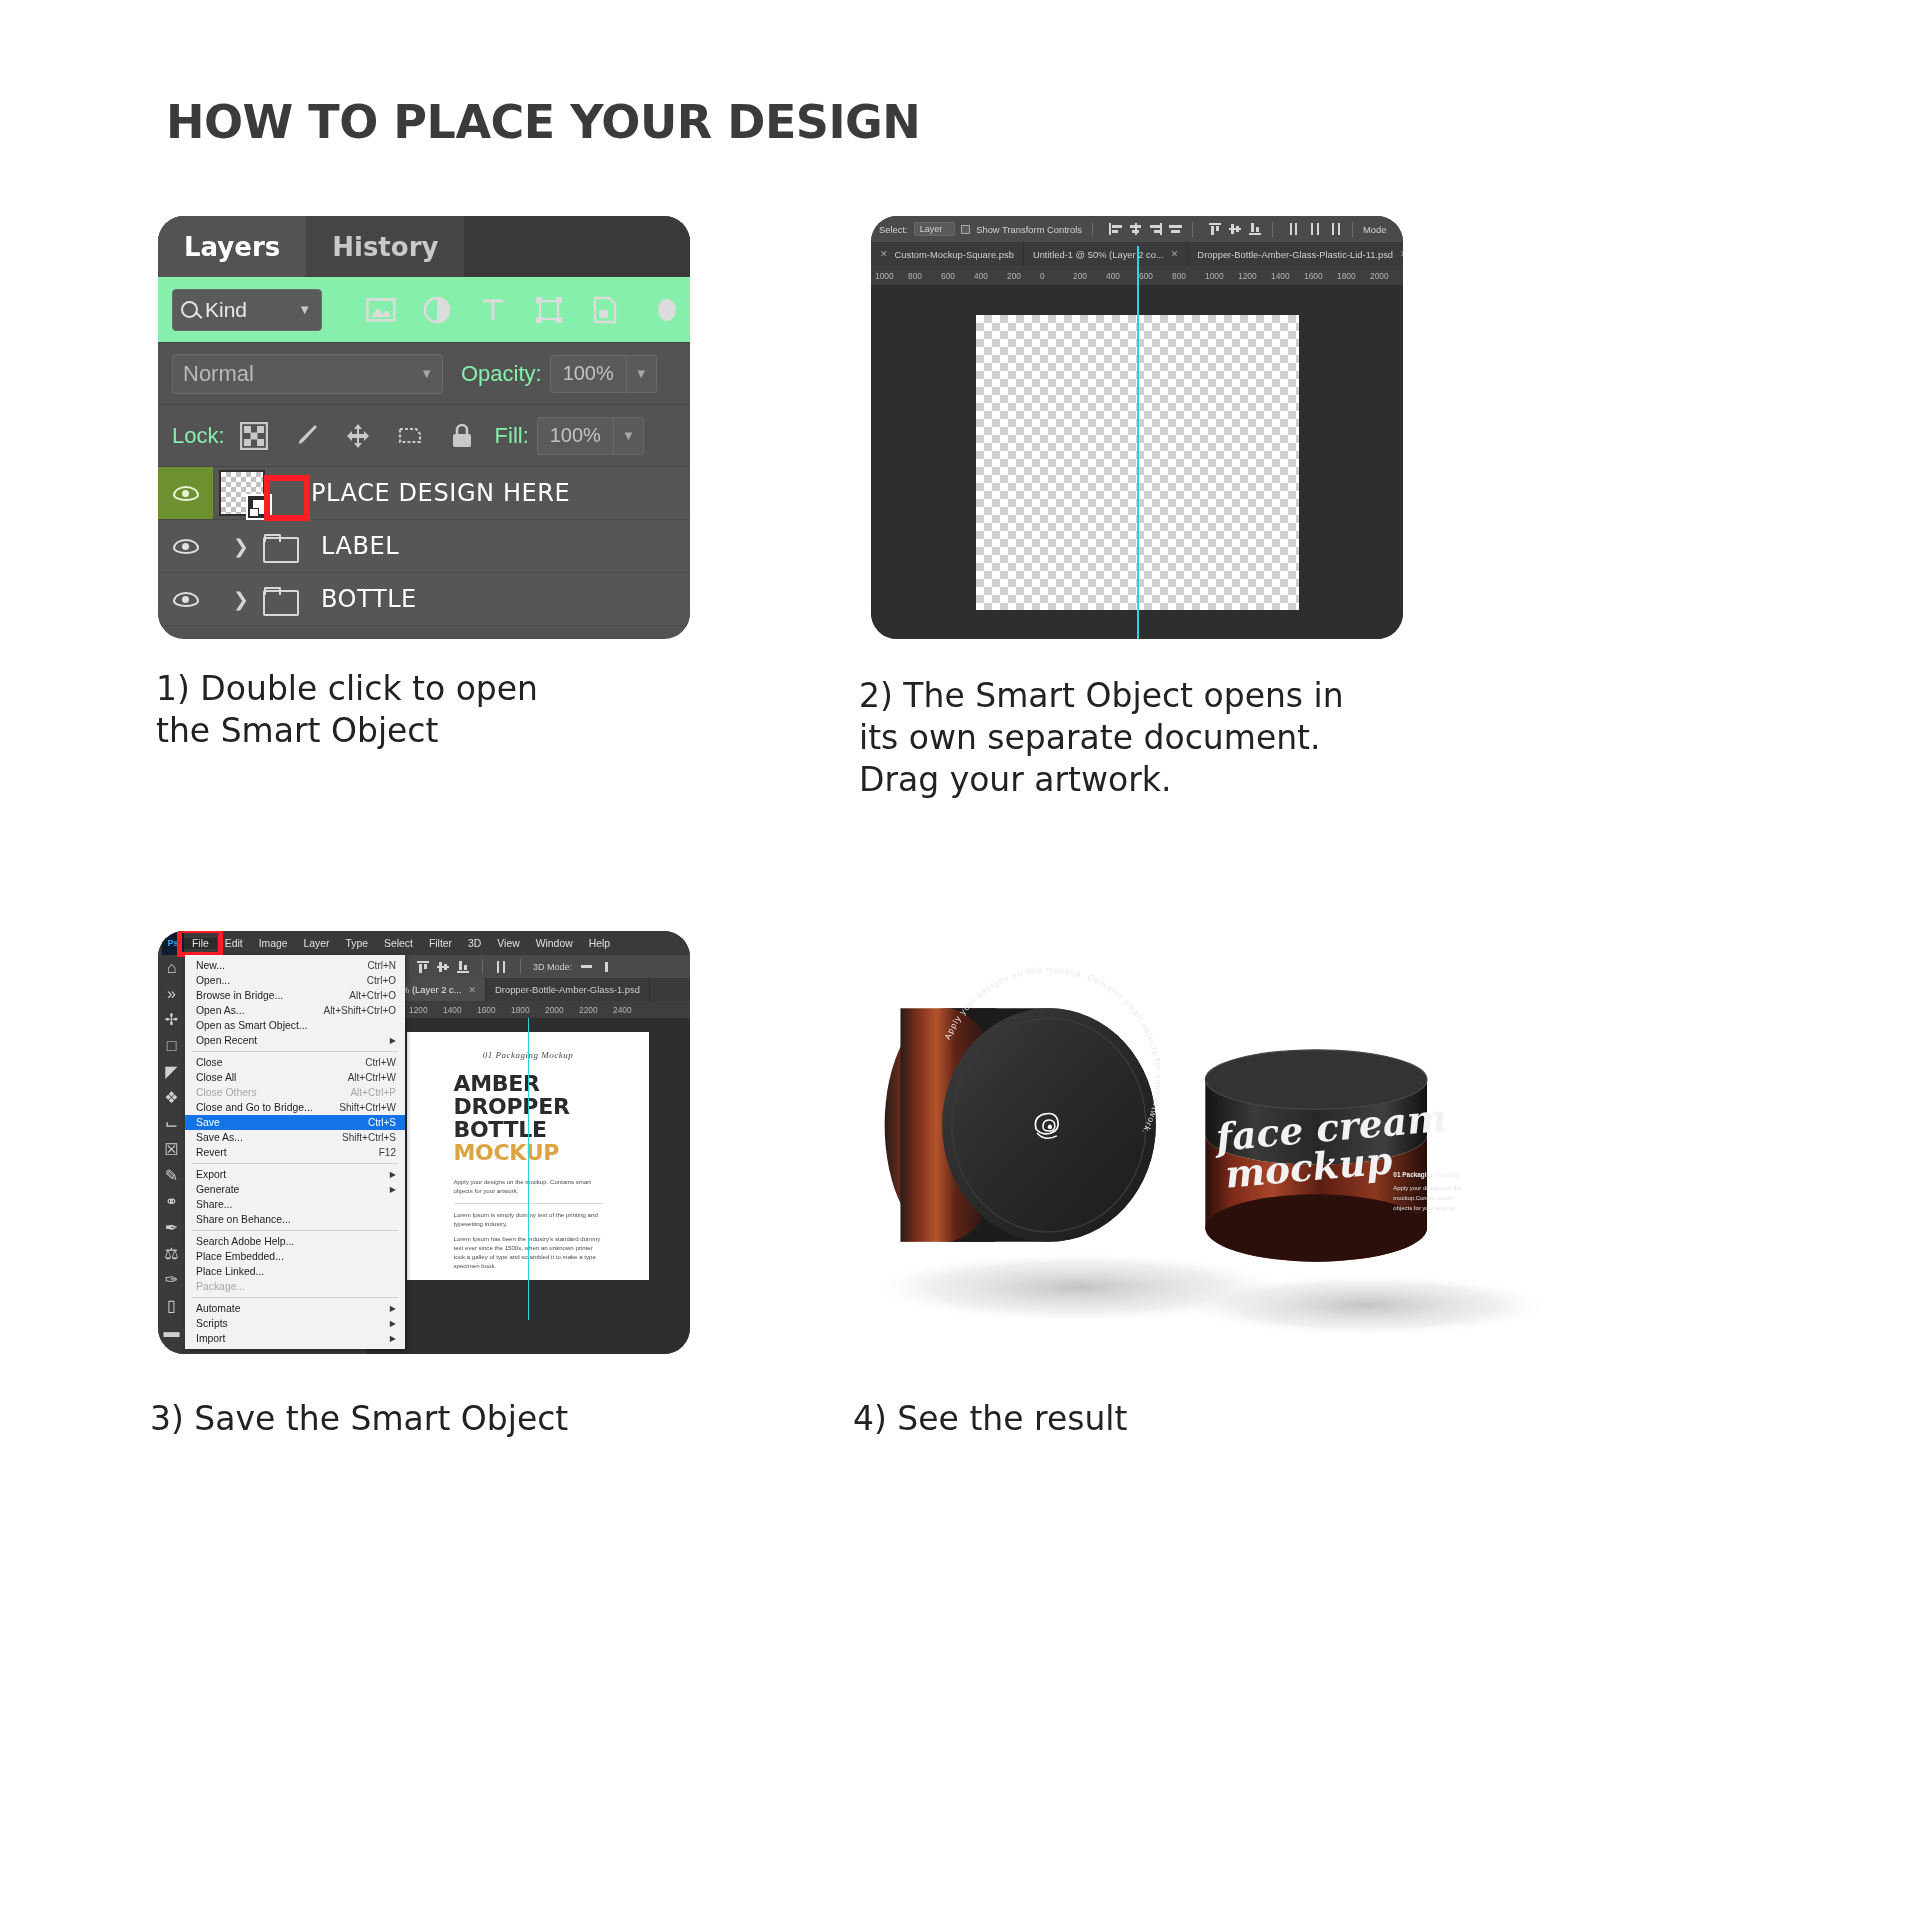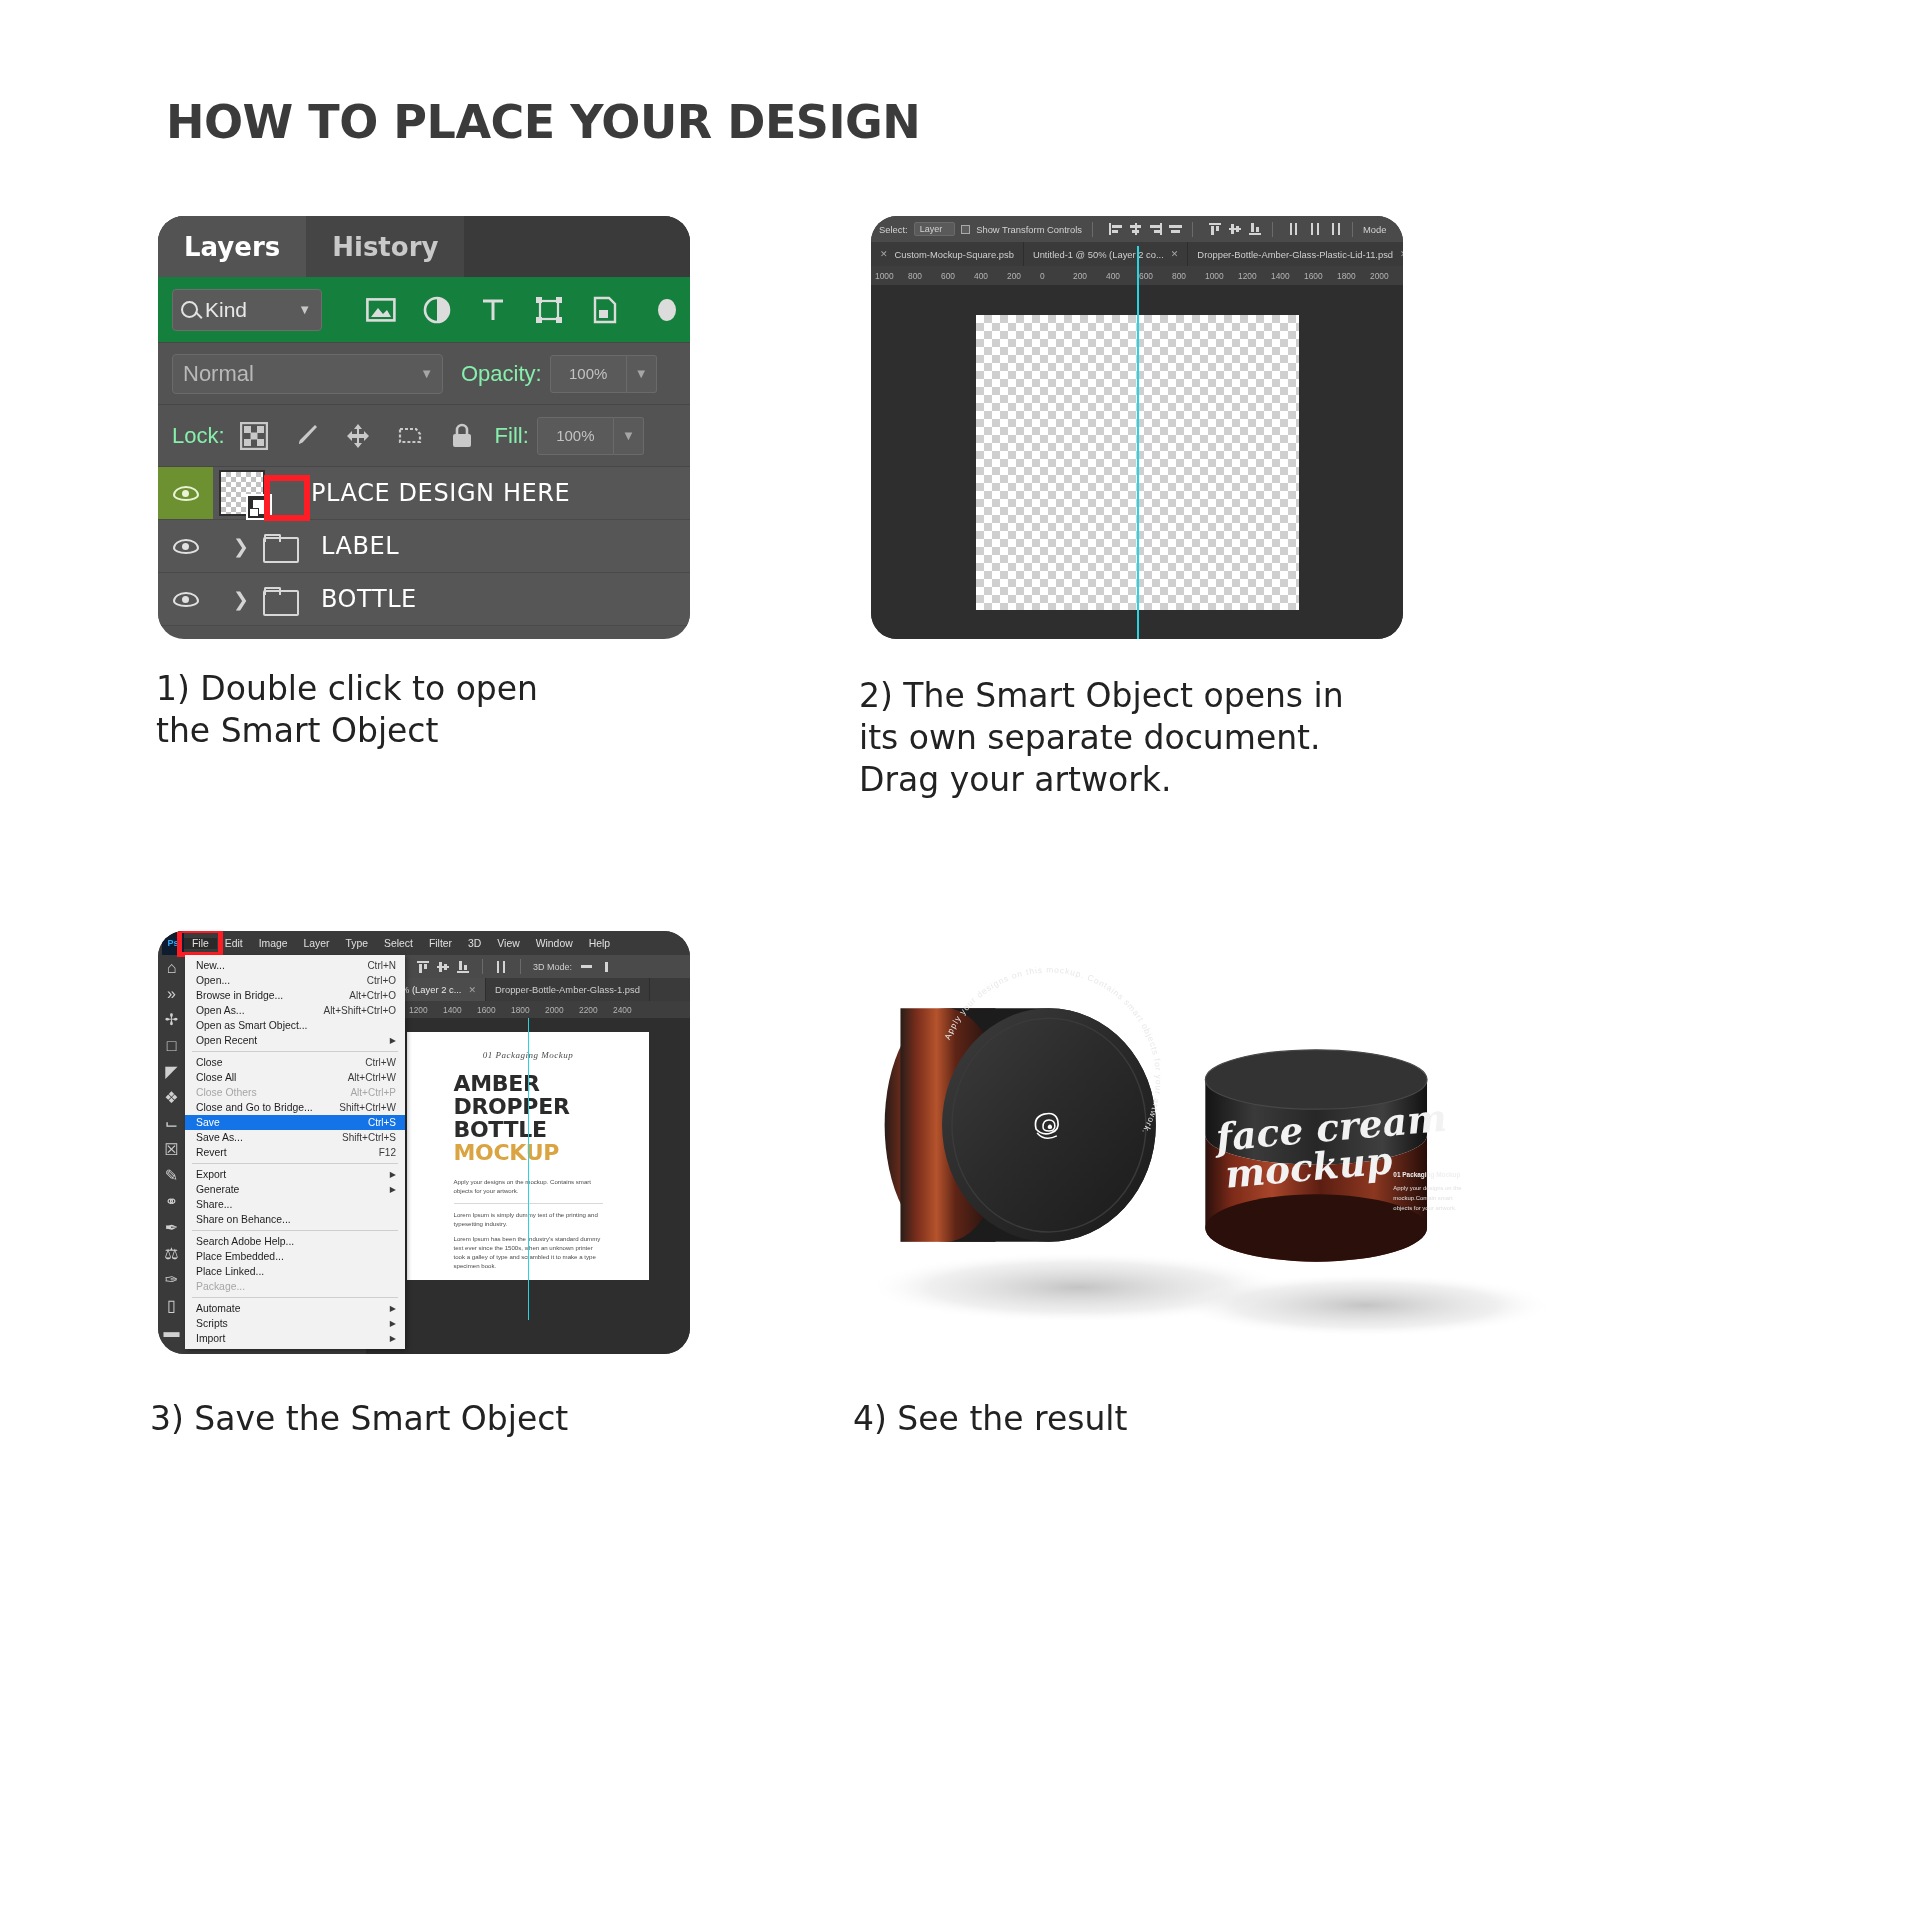--- a/index.html
+++ b/index.html
@@ -50,21 +50,21 @@
   }
   .ps-tab.active { background: #535353; color: #ffffff; }
   .ps-tab.inactive { background: #454545; color: #c9c9c9; }
   .ps-tabbar-filler { flex: 1; height: 61px; background: #3a3a3a; }
 
   .ps-filterrow {
     height: 65px;
     display: flex; align-items: center;
     padding: 0 14px;
     gap: 16px;
-    background: #15803d;
+    background: #86efac;
   }
   .kind-select {
     width: 180px; height: 42px;
     border: 1px solid #6d6d6d;
     border-radius: 4px;
     background: #5a5a5a;
     display: flex; align-items: center;
     padding: 0 8px;
     gap: 7px;
     font-size: 21px;
@@ -93,21 +93,21 @@
     width: 271px; height: 40px; border: 1px solid #6a6a6a; border-radius: 4px;
     background: #5a5a5a; display: flex; align-items: center; padding: 0 10px;
     font-size: 22px; color: #b9b9b9; position: relative;
   }
   .blend-select .caret { position: absolute; right: 9px; font-size: 13px; color: #a6a6a6; }
   .lbl { font-size: 22px; color: #86efac; margin-left: 18px; }
   .num-field {
     width: 77px; height: 38px; margin-left: 8px;
     border: 1px solid #6a6a6a; border-radius: 3px 0 0 3px; background: #5a5a5a;
     display: flex; align-items: center; justify-content: center;
-    font-size: 15px; color: #c2c2c2; text-align: center;
+    font-size: 20px; color: #c2c2c2; text-align: center;
   }
   .num-caret {
     width: 30px; height: 38px; border: 1px solid #6a6a6a; border-left: none;
     border-radius: 0 3px 3px 0; background: #5a5a5a;
     display: flex; align-items: center; justify-content: center;
     font-size: 13px; color: #a6a6a6;
   }
   .ps-lockrow { height: 61px; display: flex; align-items: center; padding: 0 14px; background: #535353; }
   .lock-icons { display: flex; align-items: center; gap: 22px; margin-left: 14px; }
 

